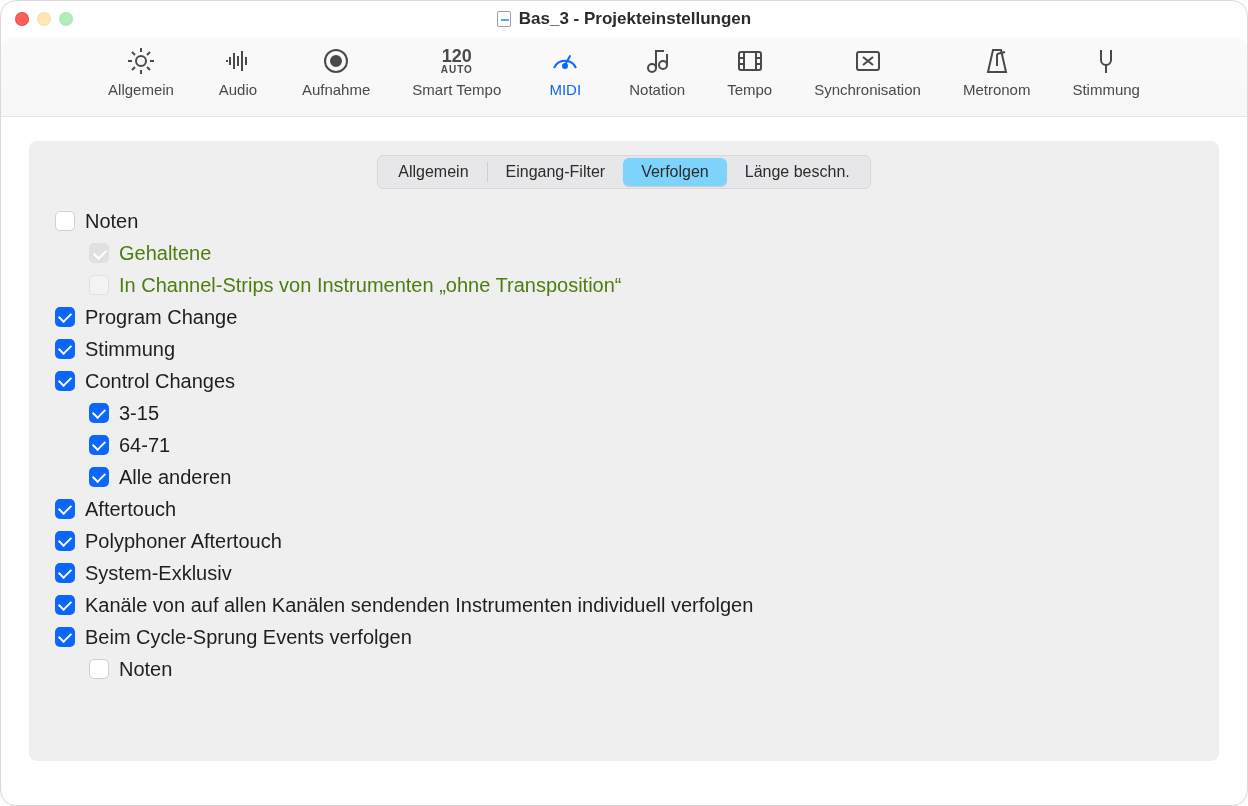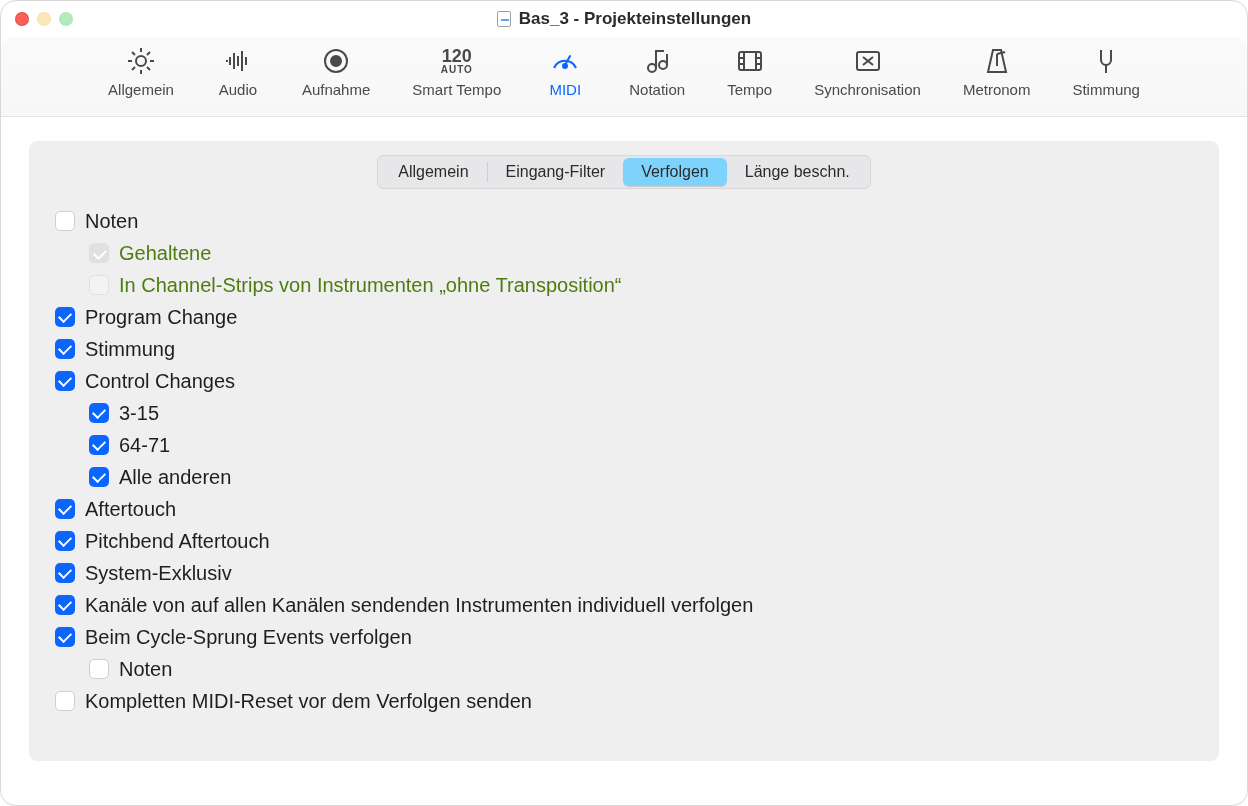--- a/index.html
+++ b/index.html
@@ -326,38 +326,34 @@
         <div class="row indent-2">
           <span class="cb checked"></span>
           <span>Alle anderen</span>
         </div>
         <div class="row">
           <span class="cb checked"></span>
           <span>Aftertouch</span>
         </div>
         <div class="row">
           <span class="cb checked"></span>
-          <span>Pitchbend Aftertouch</span>
+          <span>Polyphoner Aftertouch</span>
         </div>
         <div class="row">
           <span class="cb checked"></span>
           <span>System-Exklusiv</span>
         </div>
         <div class="row">
           <span class="cb checked"></span>
           <span>Kanäle von auf allen Kanälen sendenden Instrumenten individuell verfolgen</span>
         </div>
         <div class="row">
           <span class="cb checked"></span>
           <span>Beim Cycle-Sprung Events verfolgen</span>
         </div>
         <div class="row indent-1">
           <span class="cb unchecked"></span>
           <span>Noten</span>
         </div>
-        <div class="row">
-          <span class="cb unchecked"></span>
-          <span>Kompletten MIDI-Reset vor dem Verfolgen senden</span>
-        </div>
       </div>
     </div>
   </div>
 </div>
 
 </body></html>

